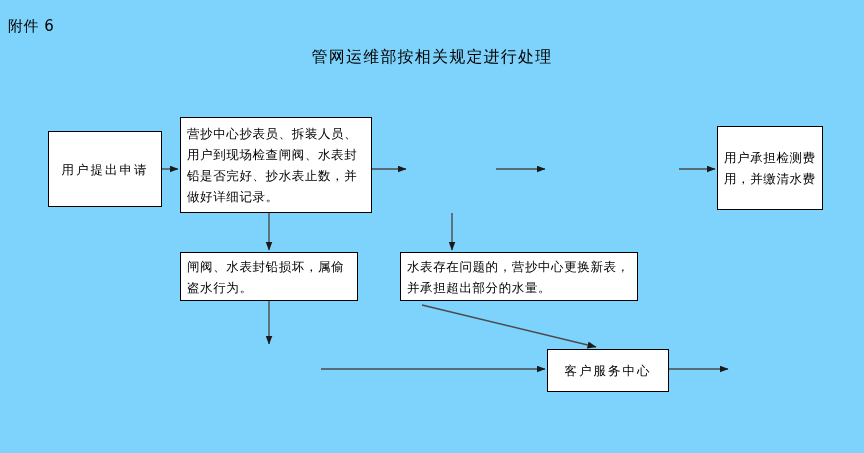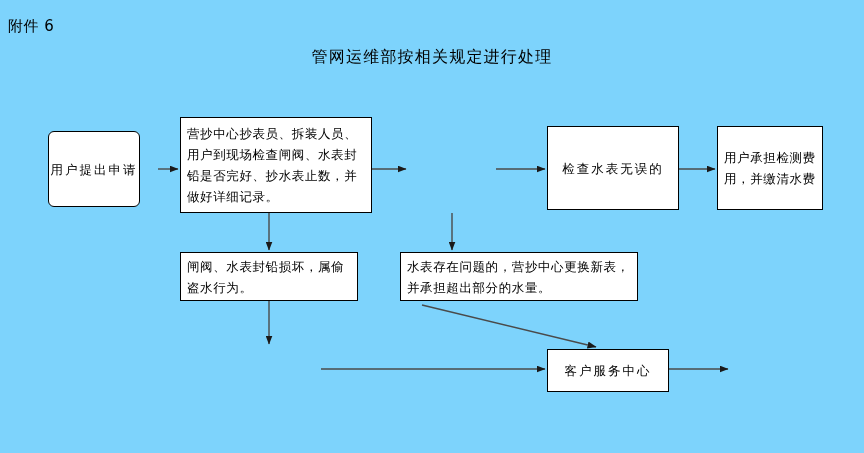--- a/index.html
+++ b/index.html
@@ -78,21 +78,21 @@
   .node.center .node-text {
     text-align: center;
     letter-spacing: 2px;
     white-space: nowrap;
   }
   .node.pad-left .node-text {
     padding-left: 6px;
     padding-right: 4px;
   }
   
-  #node-apply      { left: 48px;  top: 131px; width: 92px; height: 76px; border-radius: 6px; }
+  #node-apply      { left: 48px;  top: 131px; width: 114px; height: 76px; }
   #node-survey     { left: 180px; top: 117px; width: 192px; height: 96px; }
   #node-send       { left: 408px; top: 129px; width: 88px;  height: 84px; }
   #node-nofault    { left: 547px; top: 126px; width: 132px; height: 84px; }
   #node-usercost   { left: 717px; top: 126px; width: 106px; height: 84px; justify-content: center; }
   #node-damage     { left: 180px; top: 252px; width: 178px; height: 49px; }
   #node-replace    { left: 400px; top: 252px; width: 238px; height: 49px; }
   #node-pipeline   { left: 180px; top: 346px; width: 141px; height: 46px; }
   #node-service    { left: 547px; top: 349px; width: 122px; height: 43px; }
   #node-leader     { left: 730px; top: 348px; width: 104px; height: 44px; }
 </style>
@@ -139,23 +139,20 @@
 
     <div class="node center" id="node-apply">
       <span class="node-text">用户提出申请</span>
     </div>
 
     <div class="node pad-left" id="node-survey">
       <span class="node-text">营抄中心抄表员、拆装人员、用户到现场检查闸阀、水表封铅是否完好、抄水表止数，并做好详细记录。</span>
     </div>
 
 
-    <div class="node center" id="node-nofault">
-      <span class="node-text">检查水表无误的</span>
-    </div>
 
     <div class="node pad-left" id="node-usercost">
       <span class="node-text">用户承担检测费用，并缴清水费</span>
     </div>
 
     <div class="node pad-left" id="node-damage">
       <span class="node-text">闸阀、水表封铅损坏，属偷盗水行为。</span>
     </div>
 
     <div class="node pad-left" id="node-replace">

